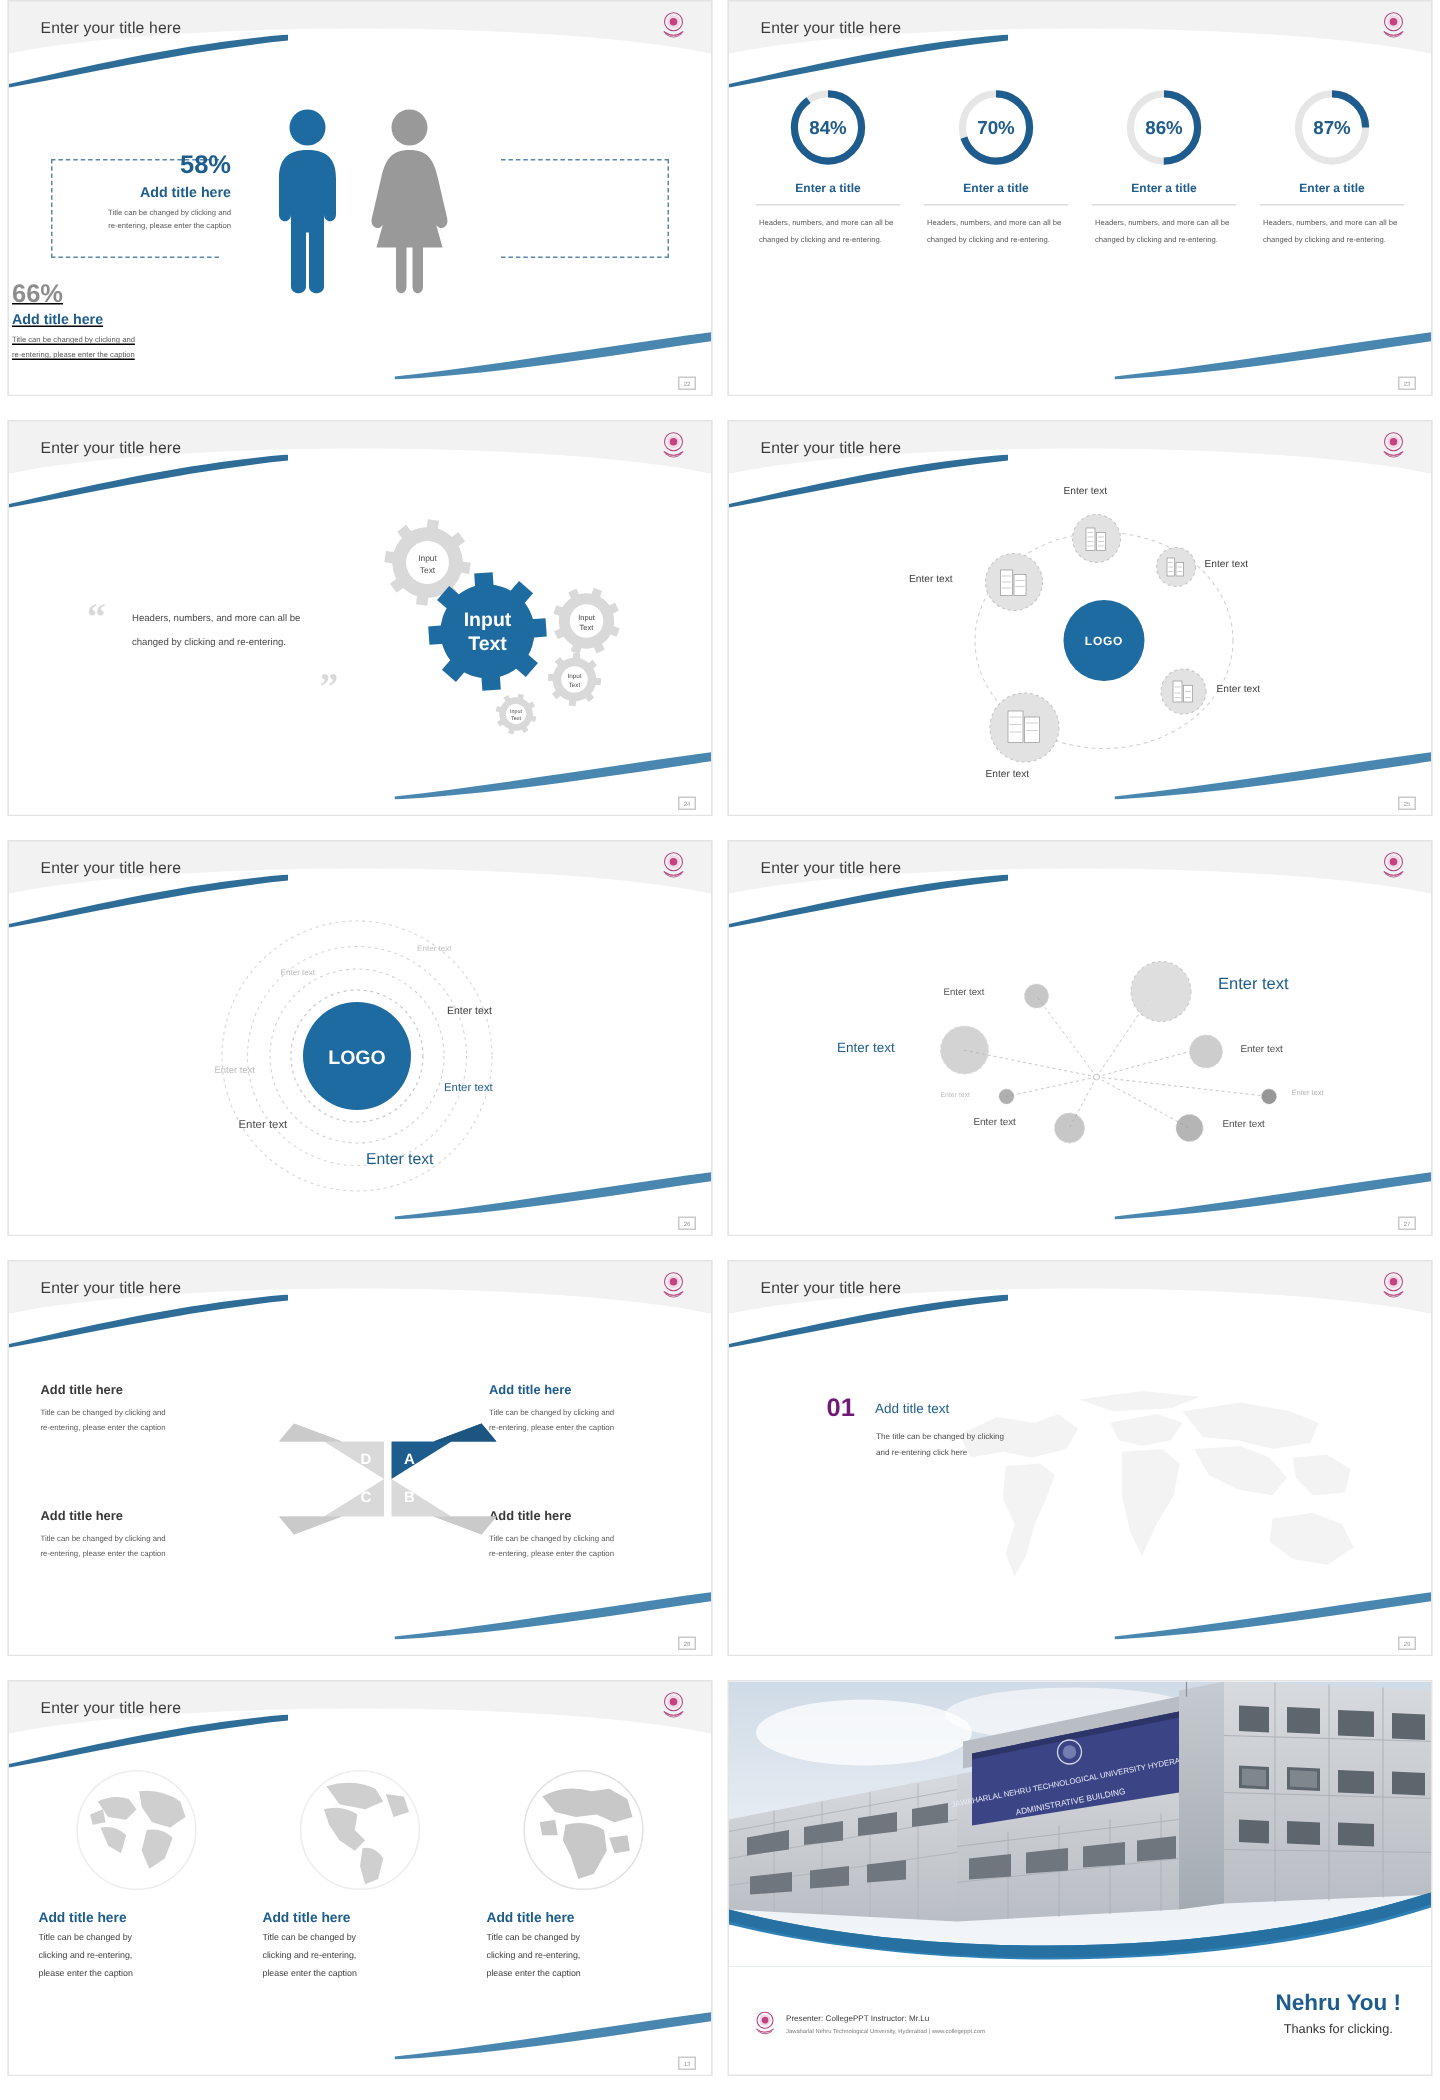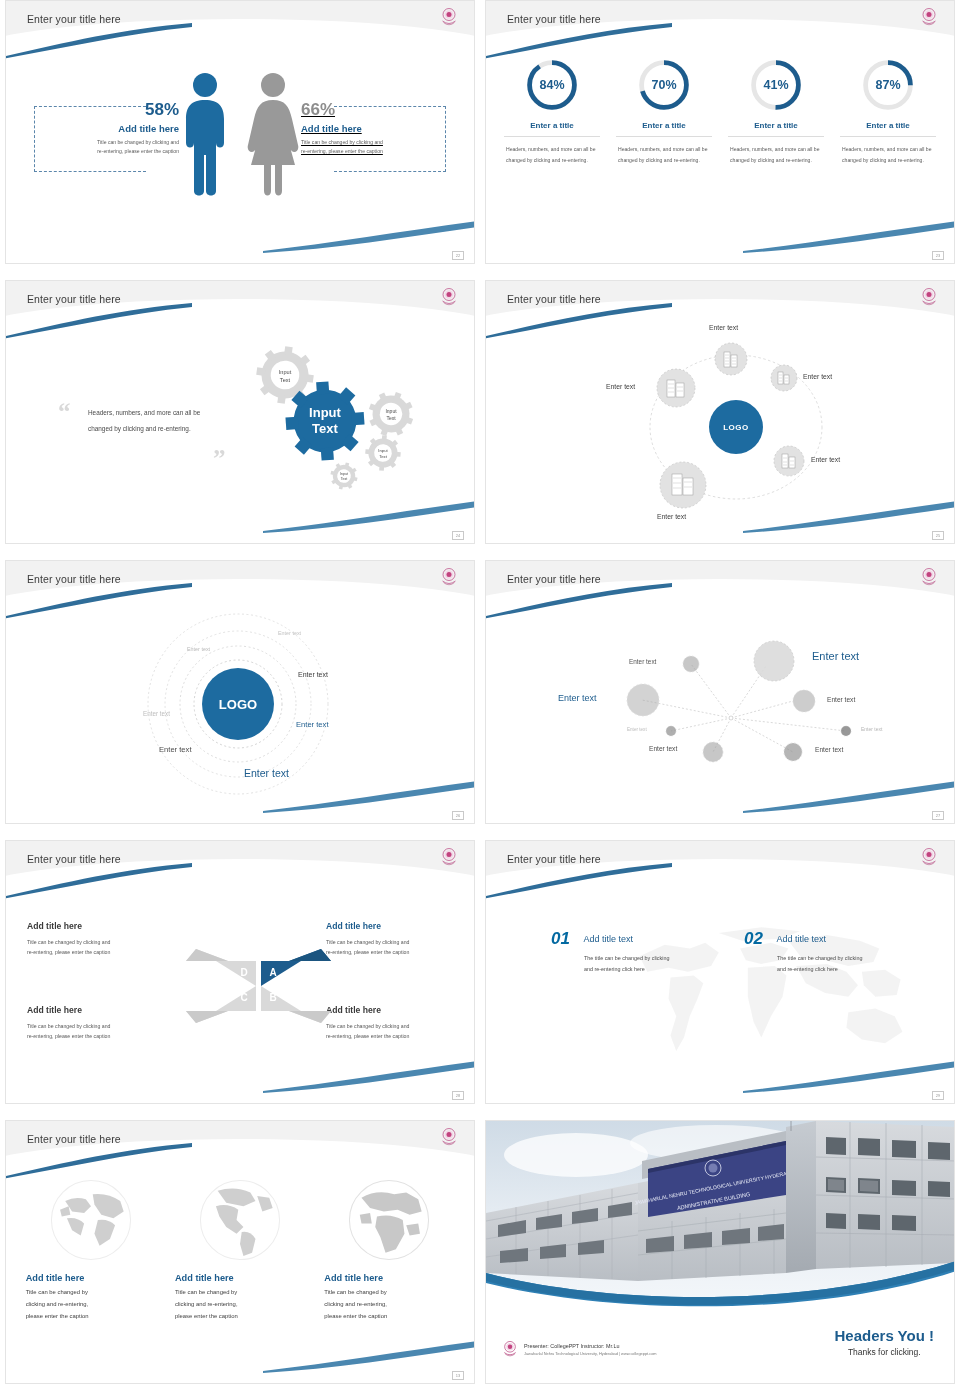--- a/index.html
+++ b/index.html
@@ -59,21 +59,21 @@
     font-size: 4px; line-height: 8px; text-align: center;
     color: #9a9a9a; background: #fff; z-index: 9;
   }
   
   .sw-tl { position: absolute; left: -4px; top: 22px; width: 190px; height: 36px; overflow: hidden; z-index: 6; }
   .sw-br { position: absolute; right: -4px; bottom: 10px; width: 215px; height: 32px; overflow: hidden; z-index: 6; }
 
   .content { position: absolute; inset: 0; z-index: 7; }
 
   
-  .s1-row { position: absolute; top: 70px; left: 0; width: 100%; display: flex; align-items: flex-start; justify-content: center; }
+  .s1-row { position: absolute; top: 70px; left: 0; width: 100%; display: flex; align-items: flex-start; justify-content: center; flex-direction: column; }
   .s1-col { width: 150px; }
   .s1-col.left { text-align: right; padding-right: 2px; }
   .s1-col.right { text-align: left; padding-left: 2px; text-decoration: underline; }
   .s1-pct { font-size: 17px; font-weight: bold; line-height: 1.1; }
   .s1-pct.blue { color: #1d5c8d; }
   .s1-pct.gray { color: #8d8d8d; }
   .s1-sub { font-size: 9.5px; font-weight: bold; color: #1d5c8d; margin-top: 3px; }
   .s1-desc { font-size: 5.1px; color: #5a5a5a; line-height: 1.85; margin-top: 4px; }
   .s1-brk { position: absolute; top: 105px; height: 66px; border: 1px dashed #5b86ab; }
   .s1-brk.l { left: 28px; width: 112px; border-right: none; }
@@ -105,21 +105,21 @@
   .s6 .lbl { position: absolute; white-space: nowrap; }
 
   
   .s7-t { position: absolute; font-size: 8.6px; font-weight: bold; }
   .s7-d { position: absolute; font-size: 5.2px; color: #595959; line-height: 1.95; width: 140px; }
   .s7-x { position: absolute; left: 170px; top: 98px; }
 
   
   .s8-map { position: absolute; left: 140px; top: 72px; width: 290px; height: 160px; opacity: .5; }
   .s8-blk { position: absolute; top: 88px; }
-  .s8-num { font-size: 17px; font-weight: bold; font-style: italic; color: #0369a1; display: inline-block; vertical-align: middle; }
+  .s8-num { font-size: 17px; font-weight: bold; color: #701a75; display: inline-block; vertical-align: middle; }
   .s8-ti { font-size: 9px; font-weight: normal; color: #1d5c8d; display: inline-block; vertical-align: middle; margin-left: 9px; }
   .s8-dd { font-size: 5.4px; color: #4d4d4d; line-height: 2.1; margin-top: 4px; margin-left: 33px; }
 
   
   .s9-wrap { position: absolute; top: 56px; left: 10px; right: 10px; display: flex; justify-content: space-around; }
   .s9-card { width: 130px; }
   .s9-globe { width: 86px; height: 86px; margin: 0 auto 6px auto; display:block; }
   .s9-t { font-size: 9.2px; font-weight: bold; color: #1d5c8d; margin-top: 10px; }
   .s9-d { font-size: 5.9px; color: #3f3f3f; line-height: 2.05; margin-top: 3px; }
 
@@ -235,21 +235,21 @@
           </div>
           <div class="s2-t">Enter a title</div>
           <div class="s2-d">Headers, numbers, and more can all be changed by clicking and re-entering.</div>
         </div>
         <div class="s2-card">
           <div class="s2-ring">
             <svg viewBox="0 0 40 40" width="56" height="56">
               <circle cx="20" cy="20" r="16" fill="none" stroke="#e6e6e6" stroke-width="3.4"></circle>
               <circle cx="20" cy="20" r="16" fill="none" stroke="#1d5c8d" stroke-width="3.4" stroke-dasharray="50.3 100.5" transform="rotate(-90 20 20)"></circle>
             </svg>
-            <div class="s2-val">41%</div>
+            <div class="s2-val">86%</div>
           </div>
           <div class="s2-t">Enter a title</div>
           <div class="s2-d">Headers, numbers, and more can all be changed by clicking and re-entering.</div>
         </div>
         <div class="s2-card">
           <div class="s2-ring">
             <svg viewBox="0 0 40 40" width="56" height="56">
               <circle cx="20" cy="20" r="16" fill="none" stroke="#e6e6e6" stroke-width="3.4"></circle>
               <circle cx="20" cy="20" r="16" fill="none" stroke="#1d5c8d" stroke-width="3.4" stroke-dasharray="25.1 100.5" transform="rotate(-90 20 20)"></circle>
             </svg>
@@ -679,28 +679,20 @@
           <path d="M126 54 L154 52 L166 62 L162 84 L150 104 L140 126 L132 110 L126 84 Z"></path>
           <path d="M168 26 L208 20 L242 26 L262 34 L256 48 L230 52 L206 46 L182 44 Z"></path>
           <path d="M176 52 L208 50 L228 58 L240 72 L230 84 L206 80 L186 70 Z"></path>
           <path d="M244 58 L268 56 L284 66 L280 82 L258 84 L246 72 Z"></path>
           <path d="M230 100 L258 96 L278 104 L286 120 L268 132 L244 128 L228 116 Z"></path>
           <path d="M96 18 L140 12 L180 16 L160 24 L120 26 Z"></path>
         </g>
       </svg>
       <div class="s8-blk" style="left:65px;">
         <span class="s8-num">01</span>
-        <span class="s8-ti">Add title text</span>
-        <div class="s8-dd">
-          <div>The title can be changed by clicking</div>
-          <div>and re-entering click here</div>
-        </div>
-      </div>
-      <div class="s8-blk" style="left:258px;">
-        <span class="s8-num">02</span>
         <span class="s8-ti">Add title text</span>
         <div class="s8-dd">
           <div>The title can be changed by clicking</div>
           <div>and re-entering click here</div>
         </div>
       </div>
     </div>
     <div class="pagenum">29</div>
   </div>
 
@@ -876,21 +868,21 @@
             <path d="M374 59 L392 60 L392 71 L374 70 Z"></path>
         </g>
 
         <path d="M0 152 C120 184 320 188 470 140 L470 190 L0 190 Z" fill="#2f80b5"></path>
         <path d="M0 152 C120 184 320 188 470 140 L470 148 C320 196 120 192 0 160 Z" fill="#2671a2"></path>
         <path d="M0 162 C130 194 330 196 470 150 L470 190 L0 190 Z" fill="#ffffff"></path>
         <line x1="305" y1="0" x2="305" y2="10" stroke="#8b9198" stroke-width="0.8"></line>
       </svg>
     </div>
     <div class="s10-thanks">
-      <div class="s10-th1">Headers You !</div>
+      <div class="s10-th1">Nehru You !</div>
       <div class="s10-th2">Thanks for clicking.</div>
     </div>
     <div class="s10-foot">
       <svg width="16" height="20" viewBox="0 0 36 44">
         <circle cx="18" cy="17" r="12" fill="none" stroke="#b8447f" stroke-width="1.6"></circle>
           <circle cx="18" cy="17" r="8.5" fill="#f2d7e6"></circle>
           <circle cx="18" cy="17" r="5" fill="#c2437f"></circle>
           <path d="M5 30 Q18 40 31 30" fill="none" stroke="#b8447f" stroke-width="1.6"></path>
           <path d="M7 33 Q18 42 29 33" fill="none" stroke="#a63a70" stroke-width="1.2"></path>
       </svg>

